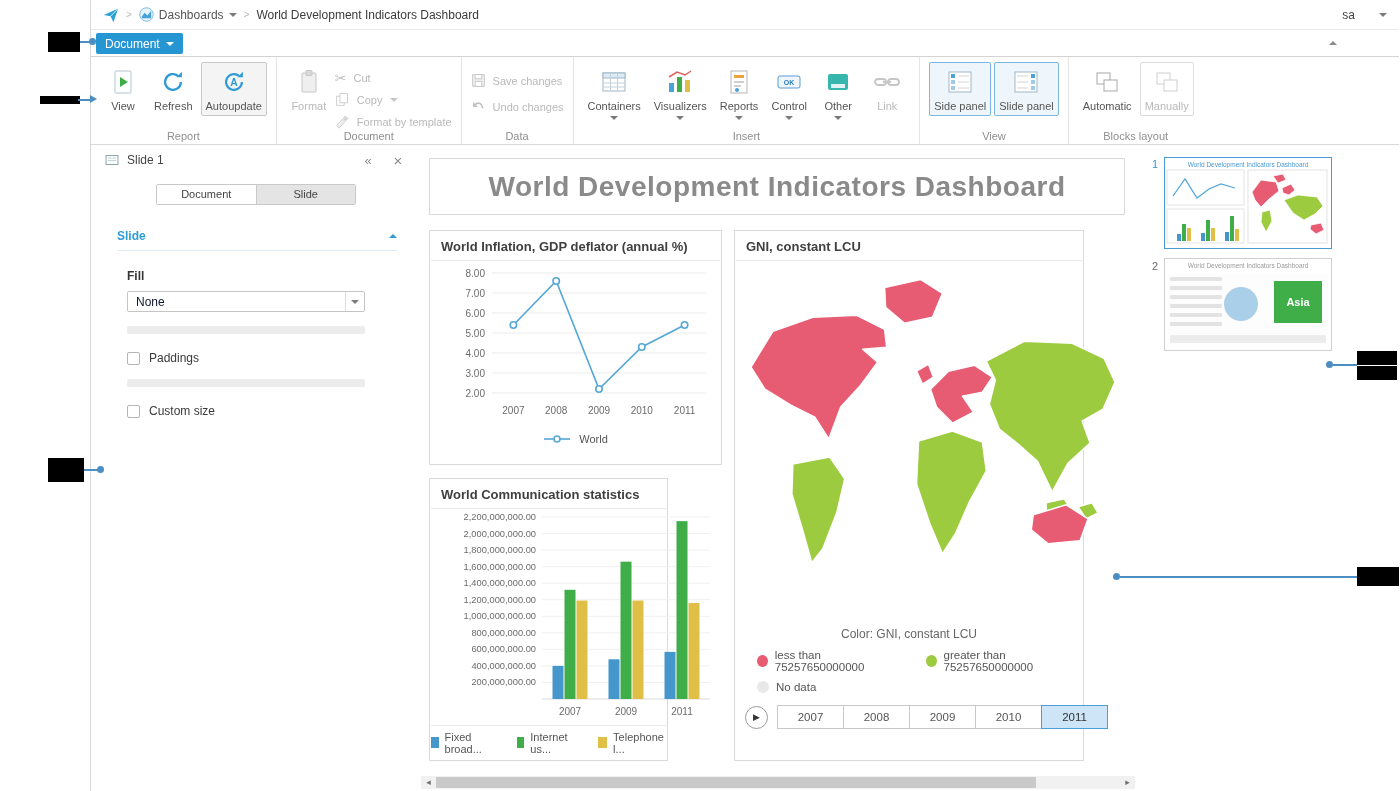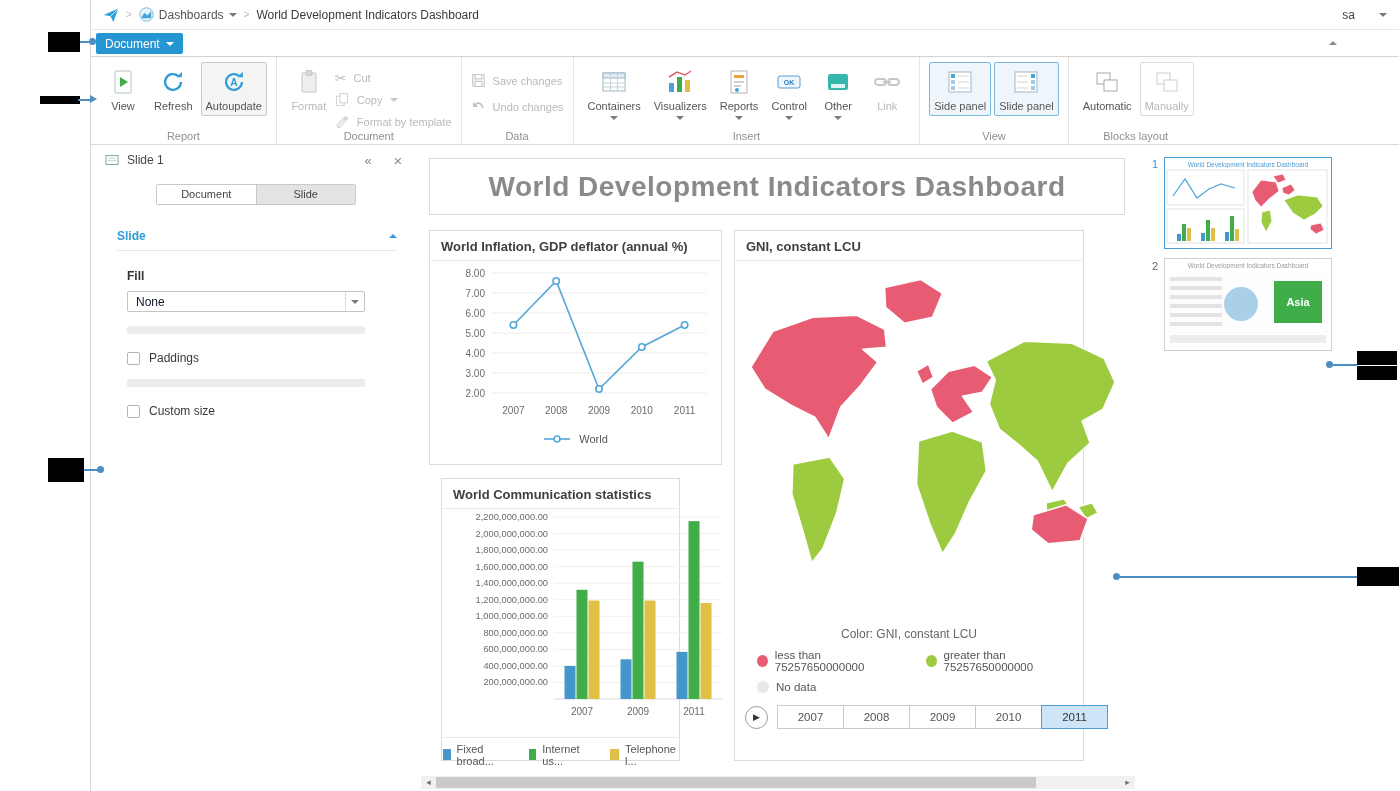--- a/index.html
+++ b/index.html
@@ -63,27 +63,27 @@
   .check-row { display:flex; align-items:center; gap:9px; margin:17px 0 0 36px; cursor:pointer; }
   .cb { width:13px; height:13px; border:1px solid #b5b5b5; border-radius:2px; background:#fff; }
   .check-row .ck-label { color:#3a3a3a; font-size:12px; }
 
   
   .canvas { position:absolute; left:330px; top:146px; width:715px; height:645px; background:#fff; }
   .db-title-panel { position:absolute; left:8px; top:12px; width:696px; height:57px; border:1px solid #dadada; display:flex; align-items:center; justify-content:center; }
   .db-title { font-size:28px; font-weight:bold; color:#8a8a8a; letter-spacing:.5px; white-space:nowrap; }
   .panel { position:absolute; border:1px solid #dadada; background:#fff; }
   .panel-line { left:8px; top:84px; width:293px; height:235px; }
-  .panel-bar { left:20px; top:332px; width:239px; height:283px; }
+  .panel-bar { left:8px; top:332px; width:239px; height:283px; }
   .panel-map { left:313px; top:84px; width:350px; height:531px; }
   .panel-title { padding:8px 10px 6px; font-size:13px; font-weight:bold; color:#3f3f3f; border-bottom:1px solid #e9e9e9; margin:0 1px; white-space:nowrap; overflow:hidden; }
   .chart-legend { display:flex; align-items:center; justify-content:center; gap:8px; height:28px; font-size:11px; color:#555; }
   .lgl line { stroke:var(--line-blue,#55a7d8); stroke-width:1.6; }
   .lgl circle { stroke:var(--line-blue,#55a7d8); stroke-width:1.6; fill:#fff; }
-  .bar-legend { display:flex; align-items:center; justify-content:center; gap:26px; height:34px; border-top:1px solid #e9e9e9; margin:12px 1px; font-size:11px; color:#555; }
+  .bar-legend { display:flex; align-items:center; justify-content:center; gap:26px; height:34px; border-top:1px solid #e9e9e9; margin:0 1px; font-size:11px; color:#555; }
   .bl-item { display:flex; align-items:center; gap:6px; }
   .bl-swatch { width:11px; height:11px; display:inline-block; }
   .map-caption { text-align:center; font-size:12px; color:#666; margin-top:2px; }
   .map-legend { padding:8px 0 0 22px; font-size:11.5px; color:#555; }
   .ml-row { display:flex; align-items:center; gap:26px; margin-bottom:8px; }
   .ml-item { display:flex; align-items:center; gap:7px; }
   .map-legend-dot { width:12px; height:12px; border-radius:50%; display:inline-block; background:#ddd; }
   .map-controls { display:flex; align-items:center; padding:4px 10px 0 10px; }
   .play-btn { width:23px; height:23px; border:1px solid #9a9a9a; border-radius:50%; display:flex; align-items:center; justify-content:center; font-size:9px; color:#333; cursor:pointer; flex:0 0 auto; }
   .years { display:flex; margin-left:10px; }

